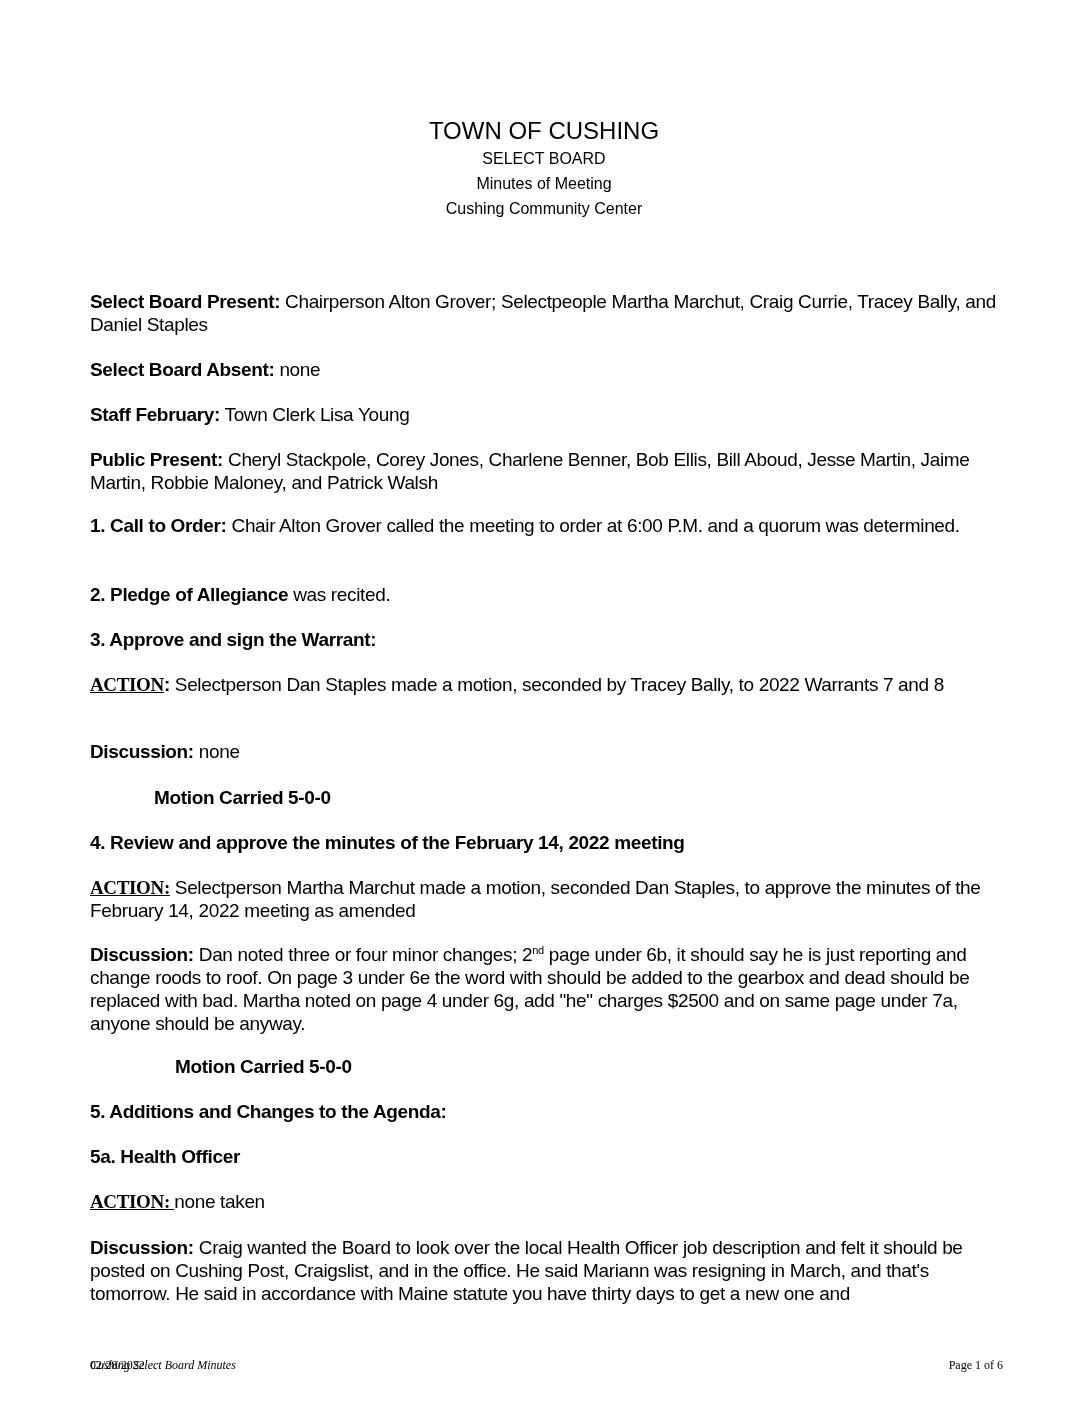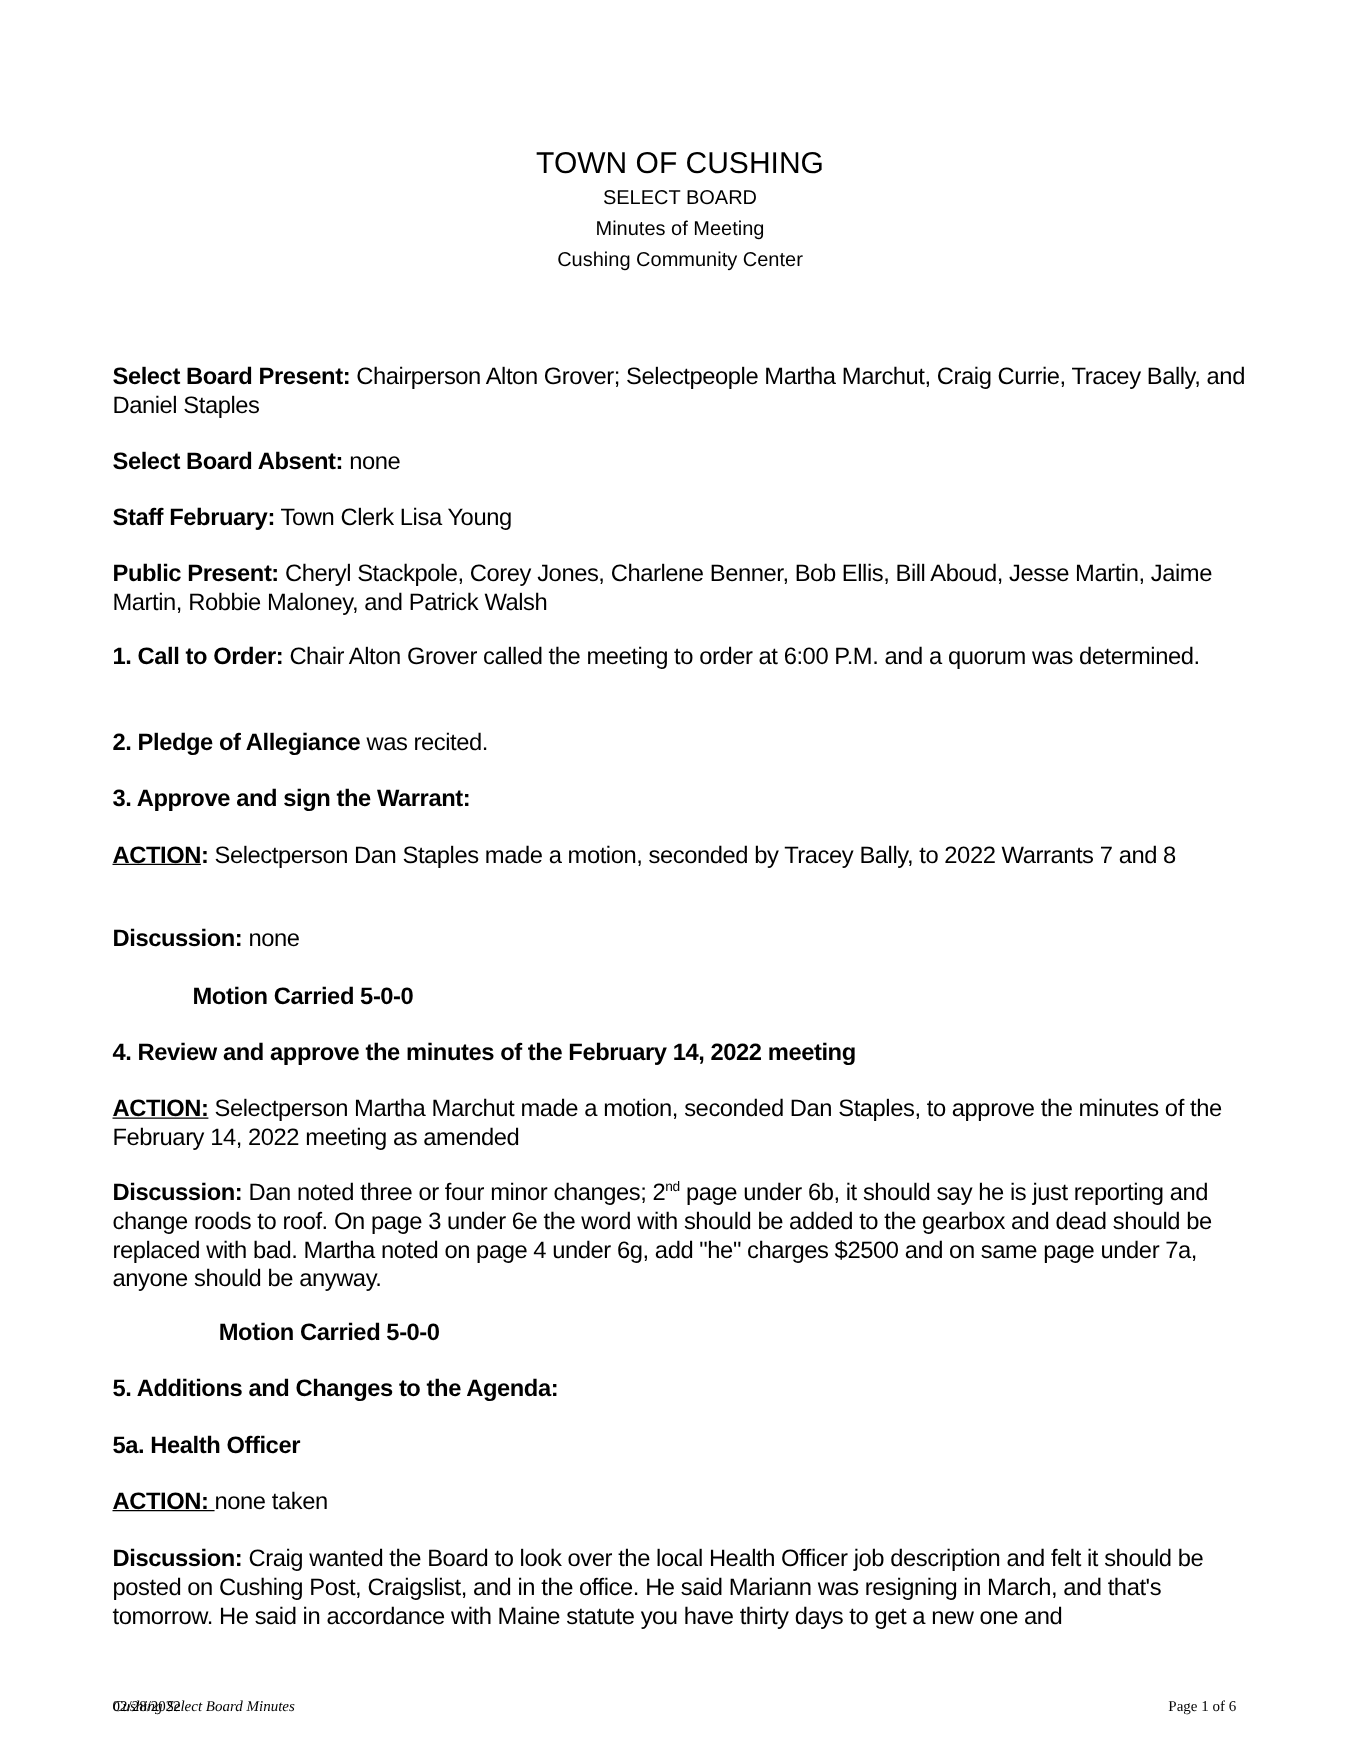--- a/index.html
+++ b/index.html
@@ -45,36 +45,37 @@
     .para {
       position: absolute;
       left: 0;
       width: 915px;
       margin: 0;
     }
     .para b, .para .lbl { font-weight: bold; }
     .action {
       font-weight: bold;
       text-decoration: underline;
+      font-family: Liberation Serif, serif;
     }
     .indent1 { padding-left: 64px; }
     .indent2 { padding-left: 85px; }
     sup { font-size: 11px; line-height: 0; vertical-align: super; text-align: center; }
     .footer {
       position: absolute;
       top: 1358px;
       left: 90px;
       width: 913px;
       font-family: "Liberation Serif", serif;
       font-size: 12px;
       line-height: 14px;
     }
     .footer .f-left { position: absolute; left: 0; font-style: italic; }
     .footer .f-center { position: absolute; left: 0; width: 913px; text-align: left; }
-    .footer .f-right { position: absolute; right: 14px; }
+    .footer .f-right { position: absolute; right: 0; }
   </style>
 </head>
 <body>
 
 <div class="page">
 
   <div class="header">
     <div class="title">TOWN OF CUSHING</div>
     <div class="sub">SELECT BOARD</div>
     <div class="sub">Minutes of Meeting</div>

